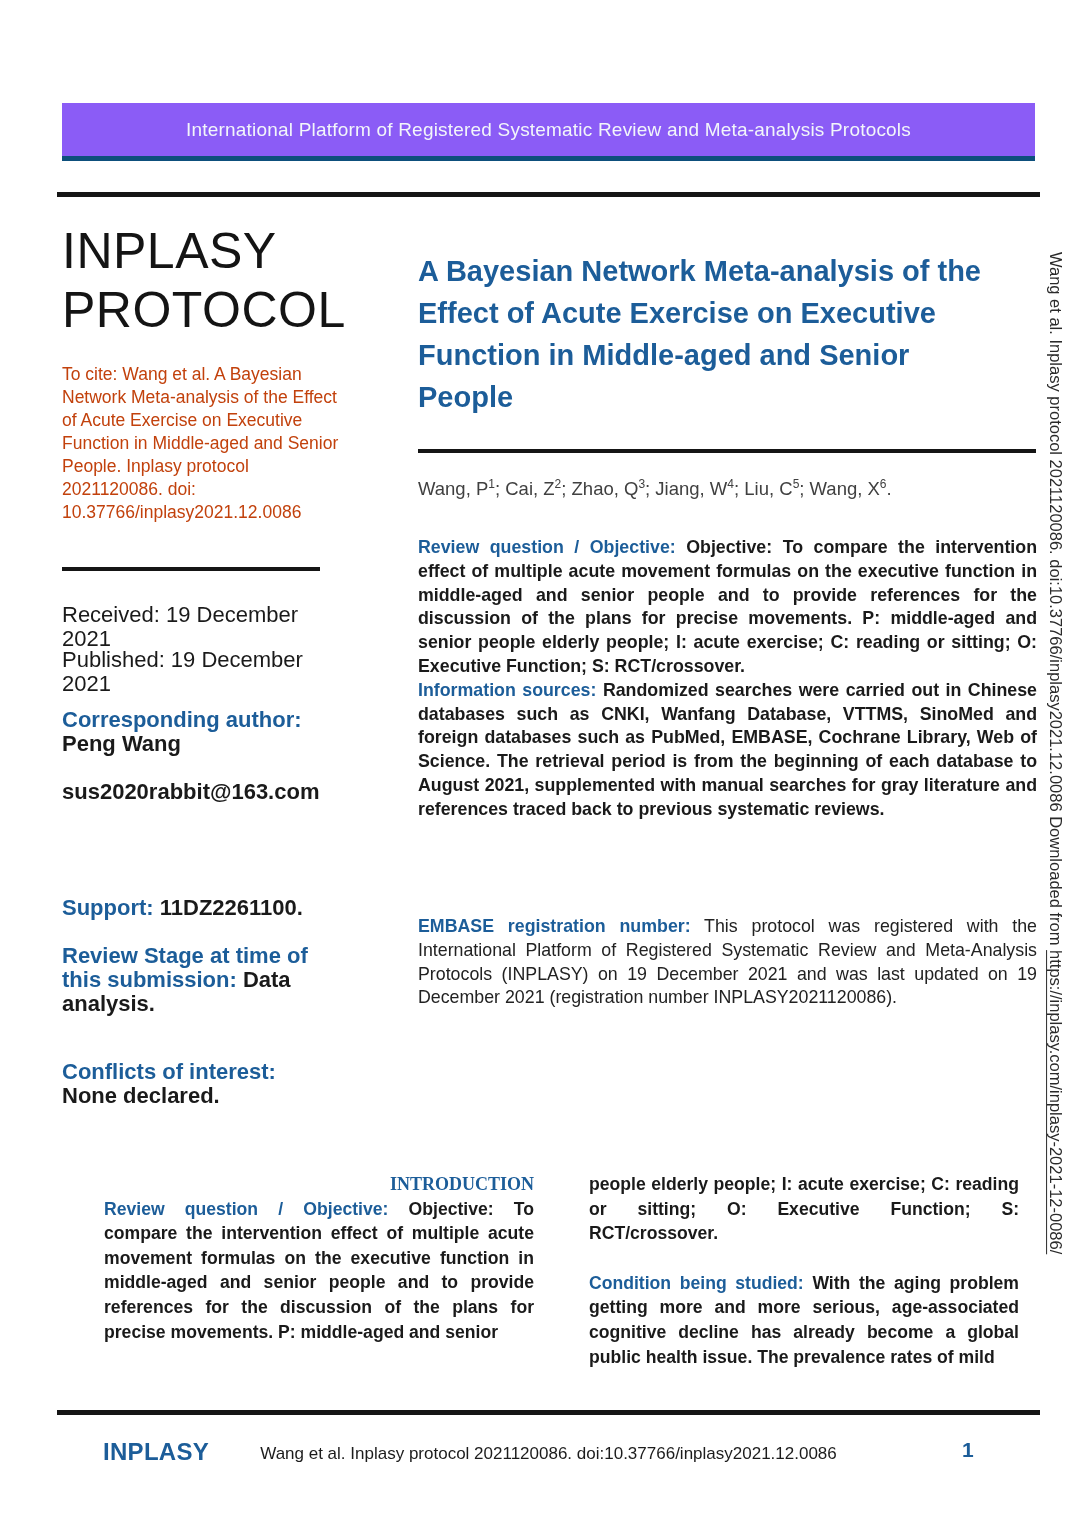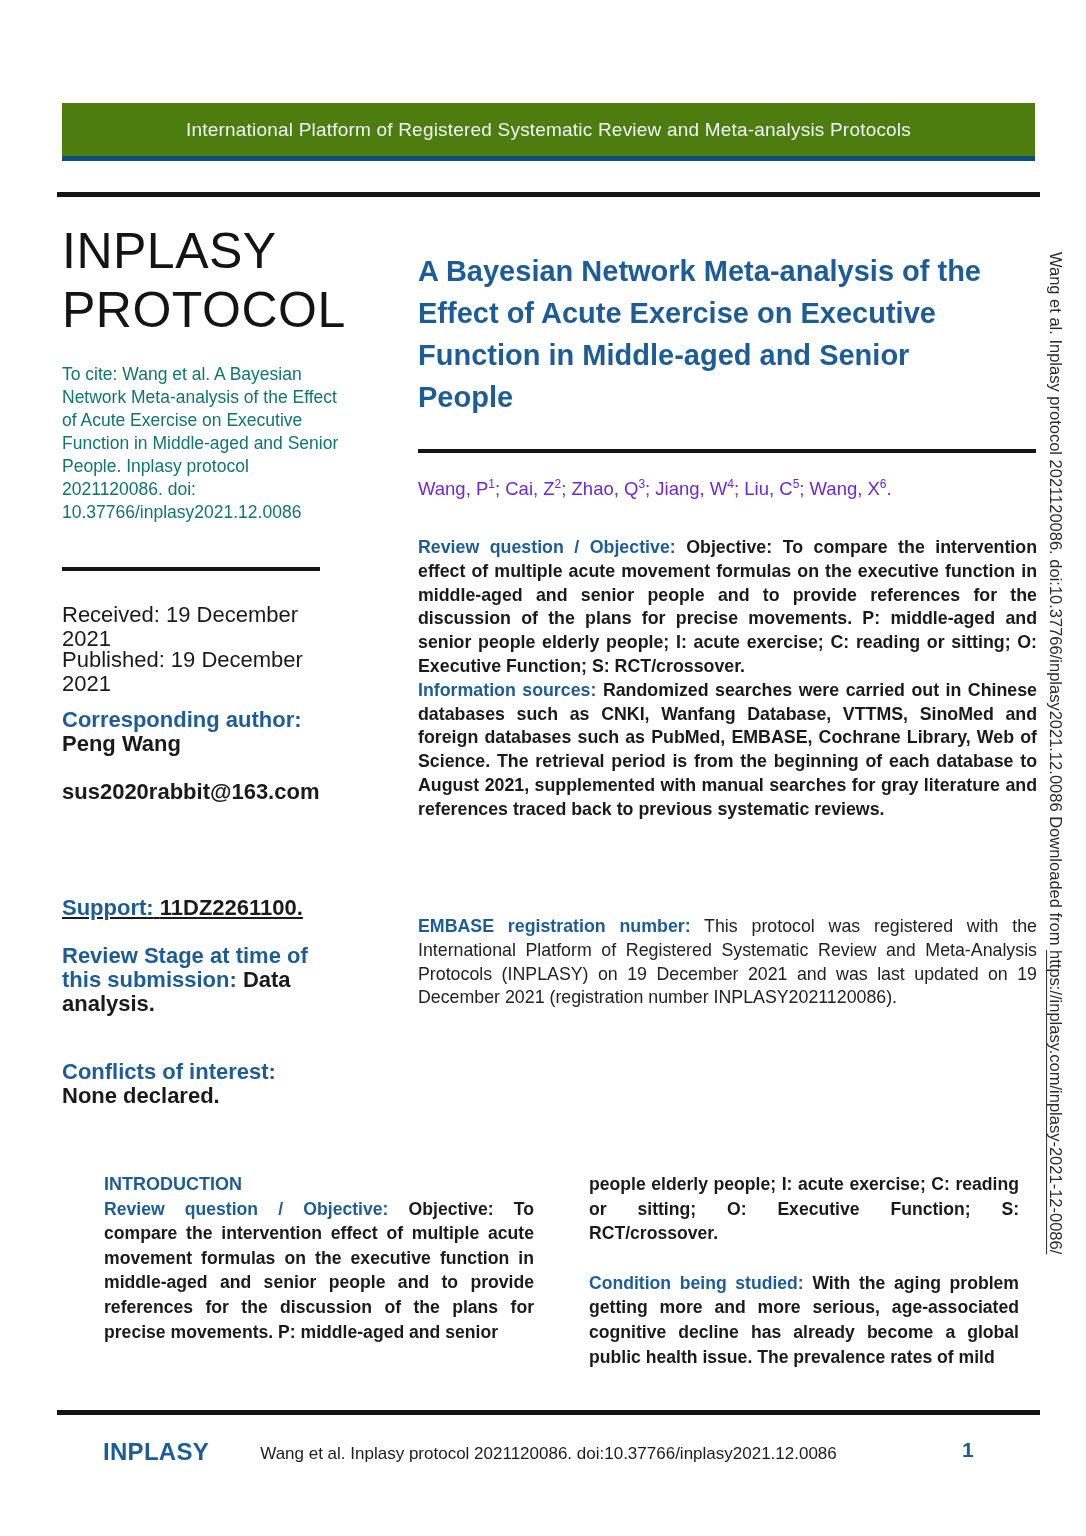--- a/index.html
+++ b/index.html
@@ -4,76 +4,76 @@
 <style>
   html,body { margin:0; padding:0; background:#ffffff; }
   .page {
     position:relative; width:1086px; height:1536px; background:#ffffff;
     font-family:"Liberation Sans", sans-serif; color:#1a1a1a; overflow:hidden;
   }
 
   
   .banner {
     position:absolute; left:62px; top:103px; width:973px; height:53px;
-    background:#4d7c0f; border-bottom:5px solid #0D4F7C;
+    background:#8b5cf6; border-bottom:5px solid #0D4F7C;
     display:flex; align-items:center; justify-content:center;
     color:#f2f6fa; font-size:19px; letter-spacing:0.2px;
   }
 
   .rule { position:absolute; background:#151515; }
   .rule-top    { left:57px;  top:192px;  width:983px; height:5px; }
   .rule-left   { left:62px;  top:567px;  width:258px; height:4px; }
   .rule-title  { left:418px; top:449px;  width:618px; height:4px; }
   .rule-footer { left:57px;  top:1410px; width:983px; height:5px; }
 
   
   .masthead {
     position:absolute; left:62px; top:222px; width:330px;
     font-size:50px; line-height:59px; font-weight:400; color:#141414; letter-spacing:0.5px;
   }
   .citation {
     position:absolute; left:62px; top:363px; width:278px;
-    font-size:17.5px; line-height:23px; color:#0f766e;
+    font-size:17.5px; line-height:23px; color:#c2410c;
   }
   .side-block { position:absolute; left:62px; width:278px; font-size:22px; line-height:24px; }
   .blk-received  { top:603px; }
   .blk-published { top:648px; }
   .blk-corr      { top:708px; font-weight:bold; }
   .blk-email     { top:780px; font-weight:bold; }
   .blk-affil     { top:828px; font-weight:bold; }
-  .blk-support   { top:896px; font-weight:bold;text-decoration:underline; }
+  .blk-support   { top:896px; font-weight:bold; }
   .blk-stage     { top:944px; font-weight:bold; }
   .blk-conflict  { top:1016px; font-weight:bold;margin-top:44px; }
   .blue-label { color:#1C5D99; font-weight:bold; }
 
   
   .title {
     position:absolute; left:418px; top:250px; width:592px;
     font-size:29px; line-height:42px; font-weight:bold; color:#1C5D99;
   }
   .authors {
     position:absolute; left:418px; top:477px; width:618px;
-    font-size:18.5px; color:#6d28d9;
+    font-size:18.5px; color:#404040;
   }
   .authors sup { font-size:12px; }
   .main-paras {
     position:absolute; left:418px; top:536px; width:619px;
     font-size:17.8px; line-height:23.8px; font-weight:bold; text-align:justify;
   }
   .main-paras p { margin:0; }
   .registration {
     position:absolute; left:418px; top:915px; width:619px;
     font-size:17.8px; line-height:23.8px; font-weight:400; text-align:justify; color:#222;
   }
 
   
   .intro-col { position:absolute; width:430px; font-size:17.6px; line-height:24.6px; font-weight:bold; text-align:justify; }
   .intro-col1 { left:104px; top:1172px; }
   .intro-col2 { left:565px; top:1172px;margin-left:24px; }
-  .intro-heading { color:#1C5D99; font-size:18px; margin:0 0 21px 0; text-align:left; }
+  .intro-heading { color:#1C5D99; font-size:18px; margin:0 0 21px 0; text-align:right;font-family:Liberation Serif, serif; }
   .intro-col p { margin:0; }
   .intro-gap { height:25px; }
 
   
   .footer-brand {
     position:absolute; left:103px; top:1438px;
     font-size:24px; font-weight:bold; color:#1C5D99; letter-spacing:0.3px;
   }
   .footer-citation {
     position:absolute; left:57px; top:1444px; width:983px; text-align:center;

